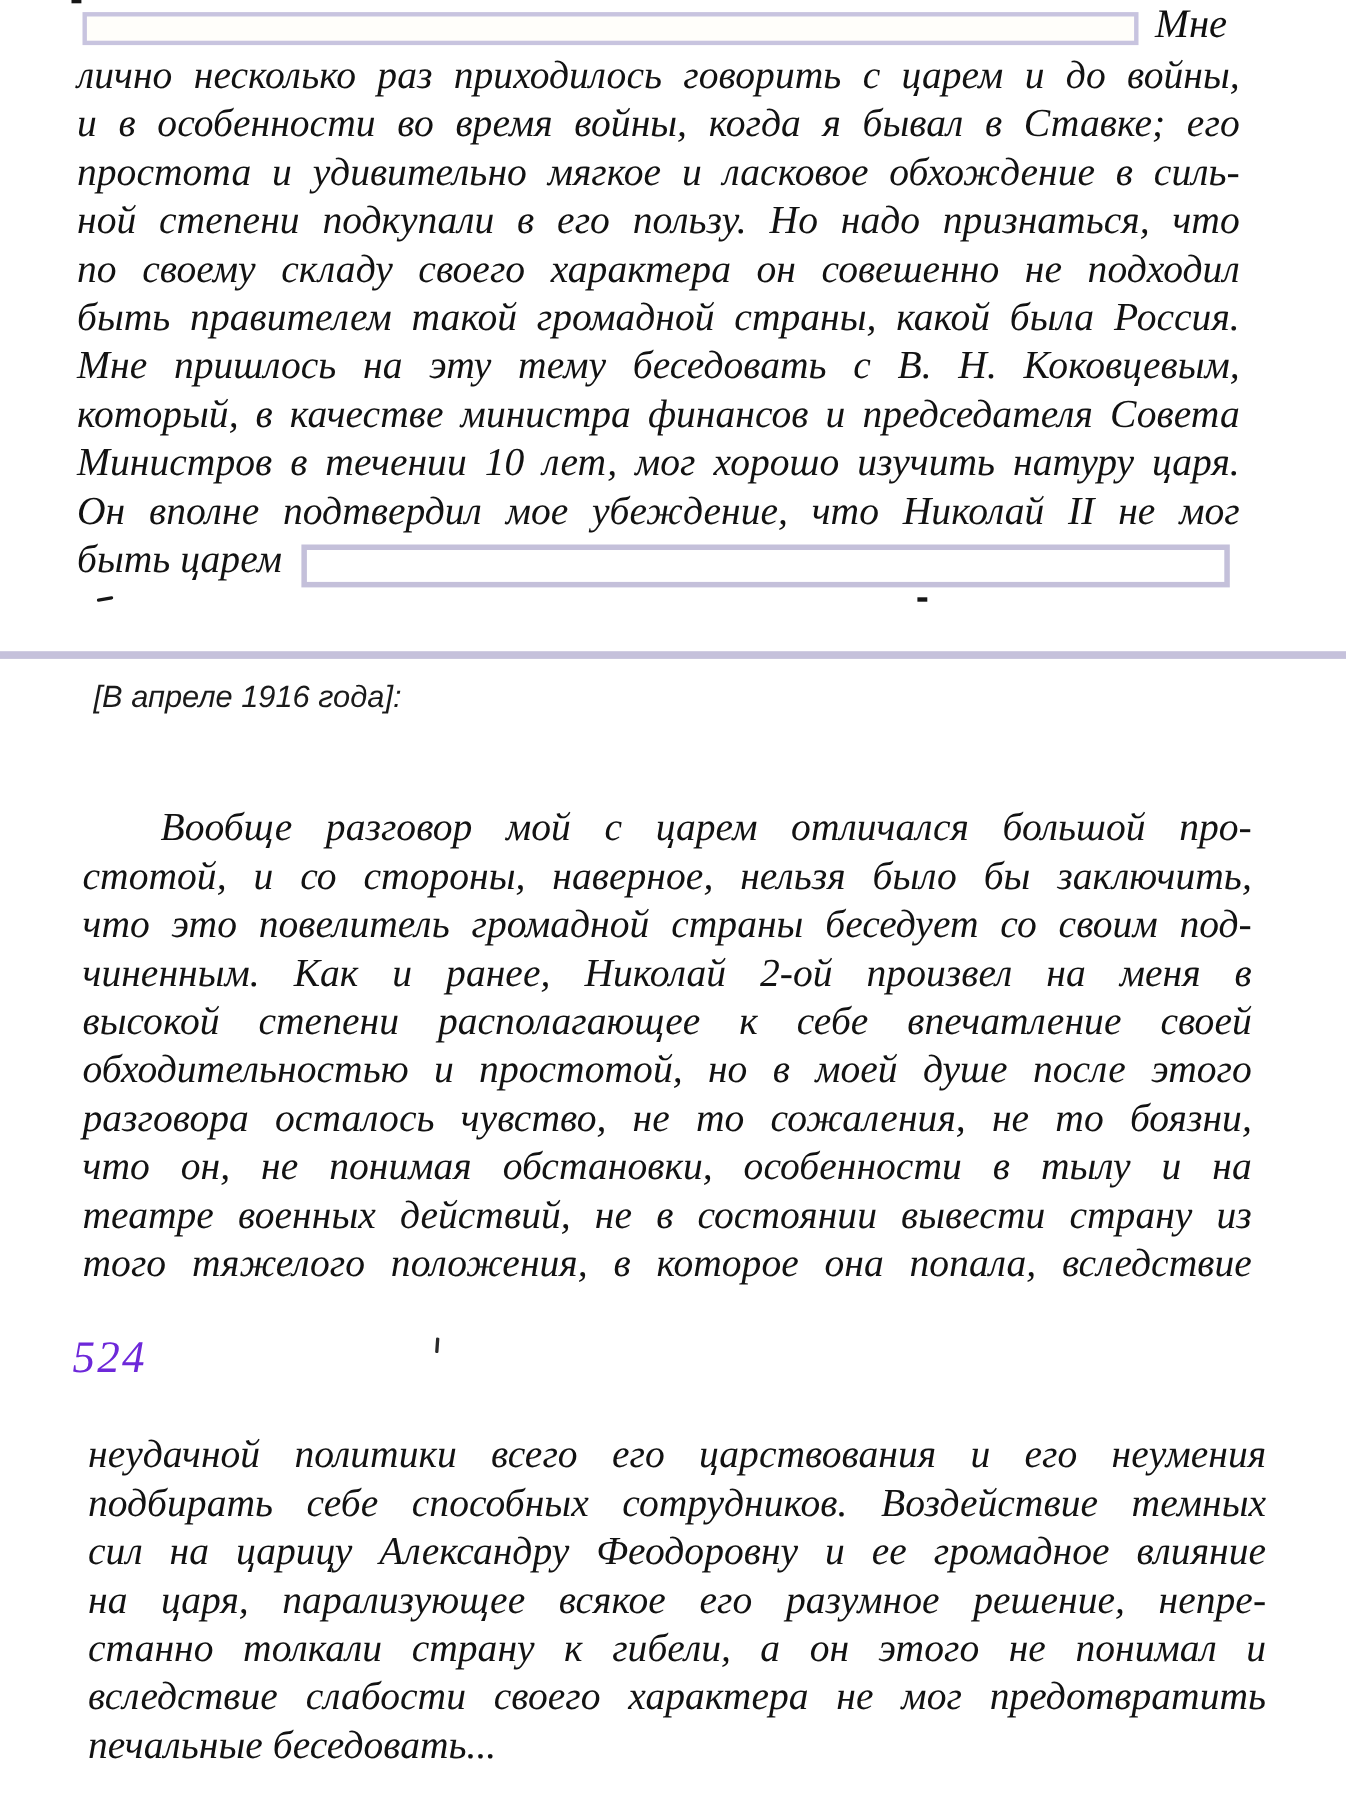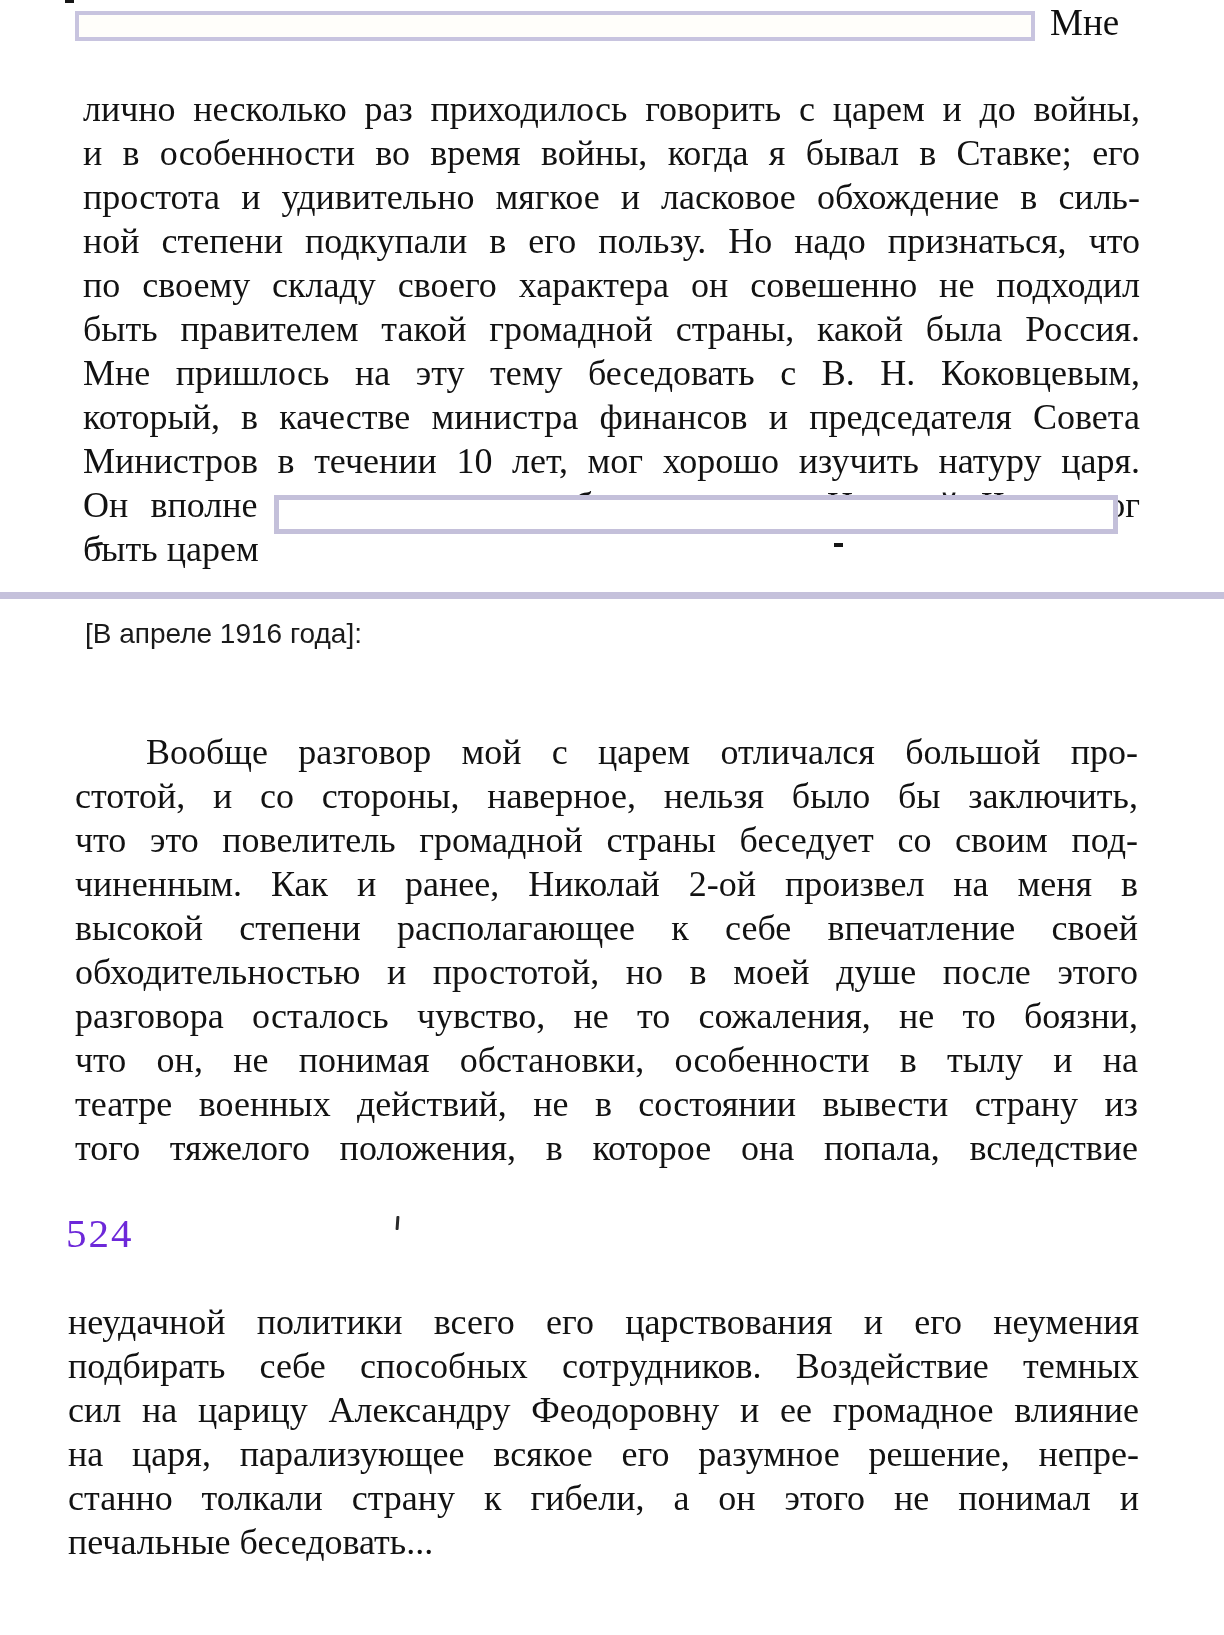--- a/index.html
+++ b/index.html
@@ -8,42 +8,43 @@
     background: #ffffff;
   }
   .page {
     position: relative;
     width: 1224px;
     height: 1635px;
     background: #ffffff;
     overflow: hidden;
     font-family: "Liberation Serif", serif;
     color: #131313;
+    font-style: italic;
   }
 
   
   .line {
     height: 44px;
     line-height: 44px;
     font-size: 36px;
     white-space: nowrap;
     text-align: justify;
     text-align-last: justify;
     text-justify: inter-word;
     color: #121212;
   }
   .line.noj {
     text-align: left;
     text-align-last: left;
   }
 
-  .p1 { position: absolute; left: 83px; top: 46px; width: 1057px; margin-top: 41px; }
+  .p1 { position: absolute; left: 70px; top: 46px; width: 1057px; }
   .p2 { position: absolute; left: 75px; top: 730px; width: 1063px; }
   .p2 .line.indent { text-indent: 71px; }
-  .p3 { position: absolute; left: 68px; top: 1300px; width: 1071px; }
+  .p3 { position: absolute; left: 80px; top: 1300px; width: 1071px; }
 
   
   .opening-word {
     position: absolute;
     left: 1050px;
     top: 1px;
     font-size: 37px;
     line-height: 44px;
     color: #0f0f0f;
   }
@@ -147,16 +148,17 @@
 
   <div class="page-number">524</div>
   <div class="artifact tick"></div>
 
   <div class="para p3">
     <div class="line">неудачной политики всего его царствования и его неумения</div>
     <div class="line">подбирать себе способных сотрудников. Воздействие темных</div>
     <div class="line">сил на царицу Александру Феодоровну и ее громадное влияние</div>
     <div class="line">на царя, парализующее всякое его разумное решение, непре-</div>
     <div class="line">станно толкали страну к гибели, а он этого не понимал и</div>
+    <div class="line">вследствие слабости своего характера не мог предотвратить</div>
     <div class="line noj">печальные беседовать...</div>
   </div>
 
 </div>
 
 </body></html>

